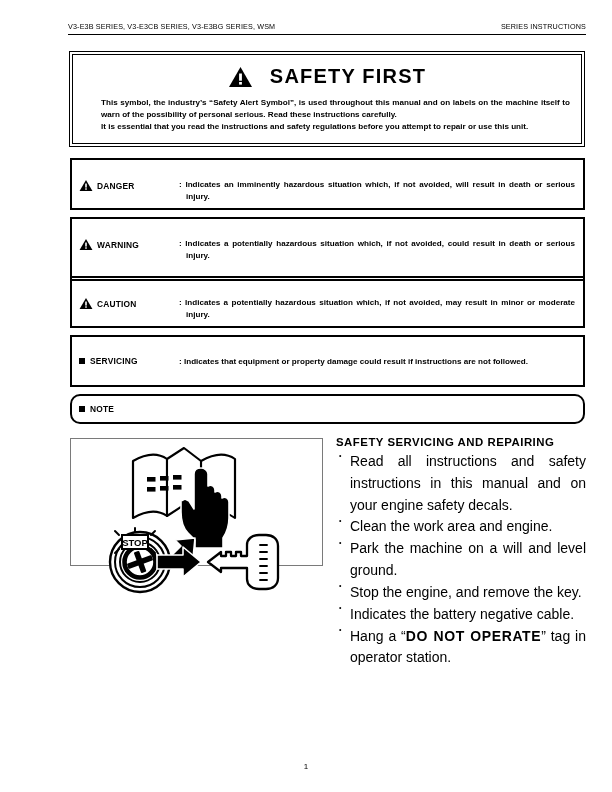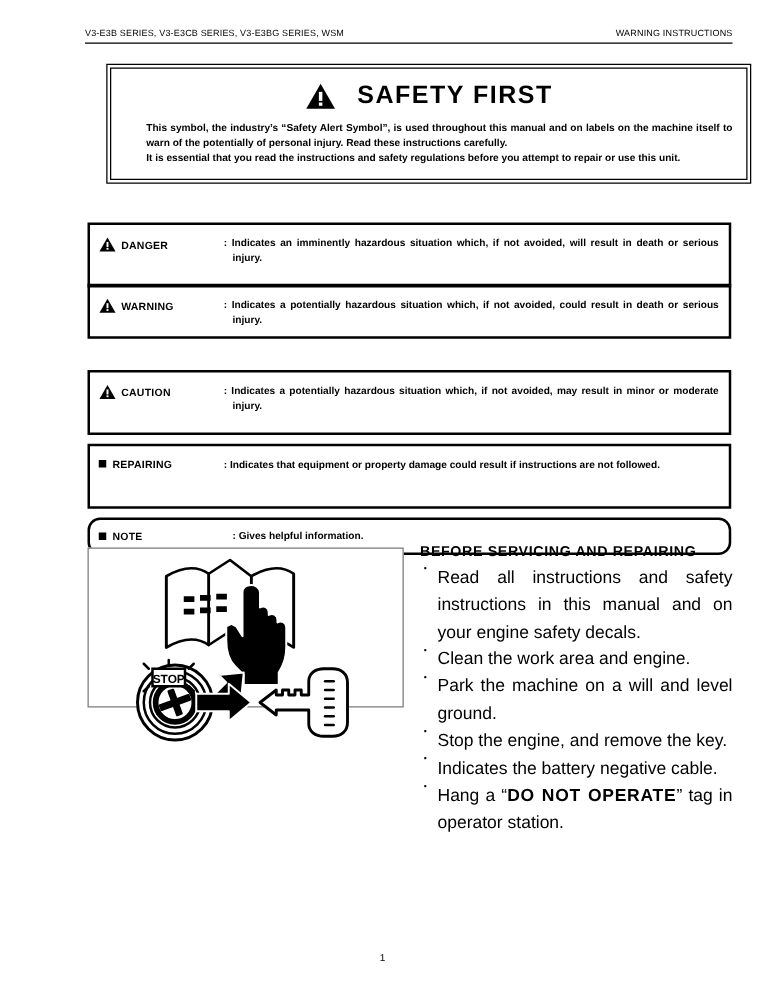--- a/index.html
+++ b/index.html
@@ -29,21 +29,21 @@
     letter-spacing: 0.15px;
     padding-bottom: 3px;
     border-bottom: 1.1px solid #000;
   }
   .page-header .hdr-left { white-space: nowrap; }
   .page-header .hdr-right { white-space: nowrap; }
 
   
   .safety-first-box {
     position: absolute;
-    left: 85px;
+    left: 69px;
     top: 51px;
     width: 516px;
     border: 1px solid #000;
     padding: 2px;
     box-sizing: border-box;
   }
   .safety-first-inner {
     border: 1px solid #000;
     padding: 7px 11px 10px 11px;
   }
@@ -75,22 +75,21 @@
 
   
   .hazard-box {
     position: absolute;
     left: 70px;
     width: 515px;
     border: 2.1px solid #000;
     box-sizing: border-box;
     display: flex;
     align-items: flex-start;
-    padding: 9px 8px 9px 7px;
-    margin-top: 20px;
+    padding: 19px 8px 9px 7px;
   }
   .hz-label {
     display: flex;
     align-items: center;
     gap: 4px;
     width: 100px;
     flex: 0 0 100px;
     font-size: 8.4px;
     font-weight: bold;
     letter-spacing: 0.2px;
@@ -108,21 +107,21 @@
     font-size: 8.1px;
     font-weight: bold;
     line-height: 1.45;
     text-align: justify;
     text-indent: -7px;
     padding-left: 7px;
   }
   .hz-desc.nojust { text-align: left; }
 
   #box-danger    { top: 158px; height: 52px; }
-  #box-warning   { top: 207px; height: 44px; }
+  #box-warning   { top: 217px; height: 64px; }
   #box-caution   { top: 276px; height: 52px; }
   #box-important { top: 335px; height: 52px; }
   #box-note      { top: 394px; height: 30px; align-items: center; padding-top: 0; padding-bottom: 0; border-radius: 10px; }
   #box-note .hz-desc { text-indent: 0; padding-left: 7px; }
 
   
   .illus-box {
     position: absolute;
     left: 70px;
     top: 438px;
@@ -178,36 +177,36 @@
     width: 612px;
     text-align: center;
     font-size: 8px;
   }
 </style>
 </head>
 <body>
 
 <div class="page-header">
   <span class="hdr-left">V3-E3B SERIES, V3-E3CB SERIES, V3-E3BG SERIES, WSM</span>
-  <span class="hdr-right">WARNING INSTRUCTIONS</span>
+  <span class="hdr-right">SERIES INSTRUCTIONS</span>
 </div>
 
 <div class="safety-first-box">
   <div class="safety-first-inner">
     <div class="safety-title-row">
       <span class="alert-tri">
         <svg width="25" height="22" viewBox="0 0 25 22">
           <polygon points="12.5,1 24,21 1,21" fill="#000"></polygon>
           <rect x="11.1" y="7.5" width="2.8" height="7.2" fill="#fff"></rect>
           <rect x="11.1" y="16" width="2.8" height="2.6" fill="#fff"></rect>
         </svg>
       </span>
       <span class="safety-title-text">SAFETY  FIRST</span>
     </div>
-    <p class="safety-para indent">This symbol, the industry’s “Safety Alert Symbol”, is used throughout this manual and on labels on the machine itself to warn of the potentially of personal injury. Read these instructions carefully.</p>
+    <p class="safety-para indent">This symbol, the industry’s “Safety Alert Symbol”, is used throughout this manual and on labels on the machine itself to warn of the possibility of personal serious. Read these instructions carefully.</p>
     <p class="safety-para indent">It is essential that you read the instructions and safety regulations before you attempt to repair or use this unit.</p>
   </div>
 </div>
 
 <div class="hazard-box" id="box-danger">
   <div class="hz-label">
     <span class="alert-tri">
       <svg width="14" height="13" viewBox="0 0 25 22">
         <polygon points="12.5,1 24,21 1,21" fill="#000"></polygon>
         <rect x="11.1" y="7.5" width="2.8" height="7.2" fill="#fff"></rect>
@@ -243,31 +242,30 @@
       </svg>
     </span>
     <span>CAUTION</span>
   </div>
   <div class="hz-desc">: Indicates a potentially hazardous situation which, if not avoided, may result in minor or moderate injury.</div>
 </div>
 
 <div class="hazard-box" id="box-important">
   <div class="hz-label">
     <span class="sq"></span>
-    <span>REPAIRING</span>
+    <span>SERVICING</span>
   </div>
   <div class="hz-desc">: Indicates that equipment or property damage could result if instructions are not followed.</div>
 </div>
 
 <div class="hazard-box" id="box-note">
   <div class="hz-label">
     <span class="sq"></span>
     <span>NOTE</span>
   </div>
-  <div class="hz-desc nojust">: Gives helpful information.</div>
 </div>
 
 <div class="illus-box">
   <svg width="251" height="160" viewBox="0 0 251 160">
 
     <g fill="none" stroke="#000" stroke-width="2.1" stroke-linejoin="round">
 
       <path d="M62,22 C74,15 86,13 96,20 L96,77 C86,70 74,72 62,79 Z" fill="#fff"></path>
 
       <path d="M130,22 C142,15 154,13 164,20 L164,79 C154,72 142,70 130,77 Z" fill="#fff"></path>
@@ -365,21 +363,21 @@
         <path d="M189,127 L196,127"></path>
         <path d="M189,134 L196,134"></path>
         <path d="M189,141 L196,141"></path>
       </g>
     </g>
 
   </svg>
 </div>
 
 <div class="instr">
-  <div class="instr-title">BEFORE  SERVICING  AND  REPAIRING</div>
+  <div class="instr-title">SAFETY  SERVICING  AND  REPAIRING</div>
   <ul class="instr-list">
     <li><span>Read all instructions and safety instructions in this manual and on your engine safety decals.</span></li>
     <li><span>Clean the work area and engine.</span></li>
     <li><span>Park the machine on a will and level ground.</span></li>
     <li><span>Stop the engine, and remove the key.</span></li>
     <li><span>Indicates the battery negative cable.</span></li>
     <li><span>Hang a “</span><b>DO NOT OPERATE</b><span>” tag in operator station.</span></li>
   </ul>
 </div>
 

